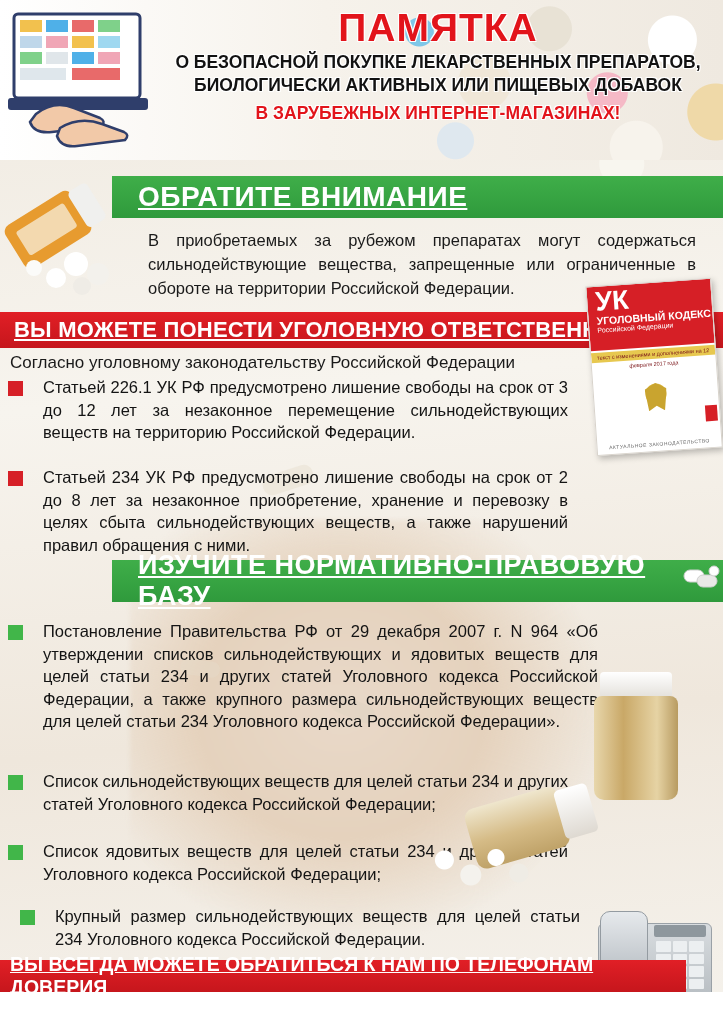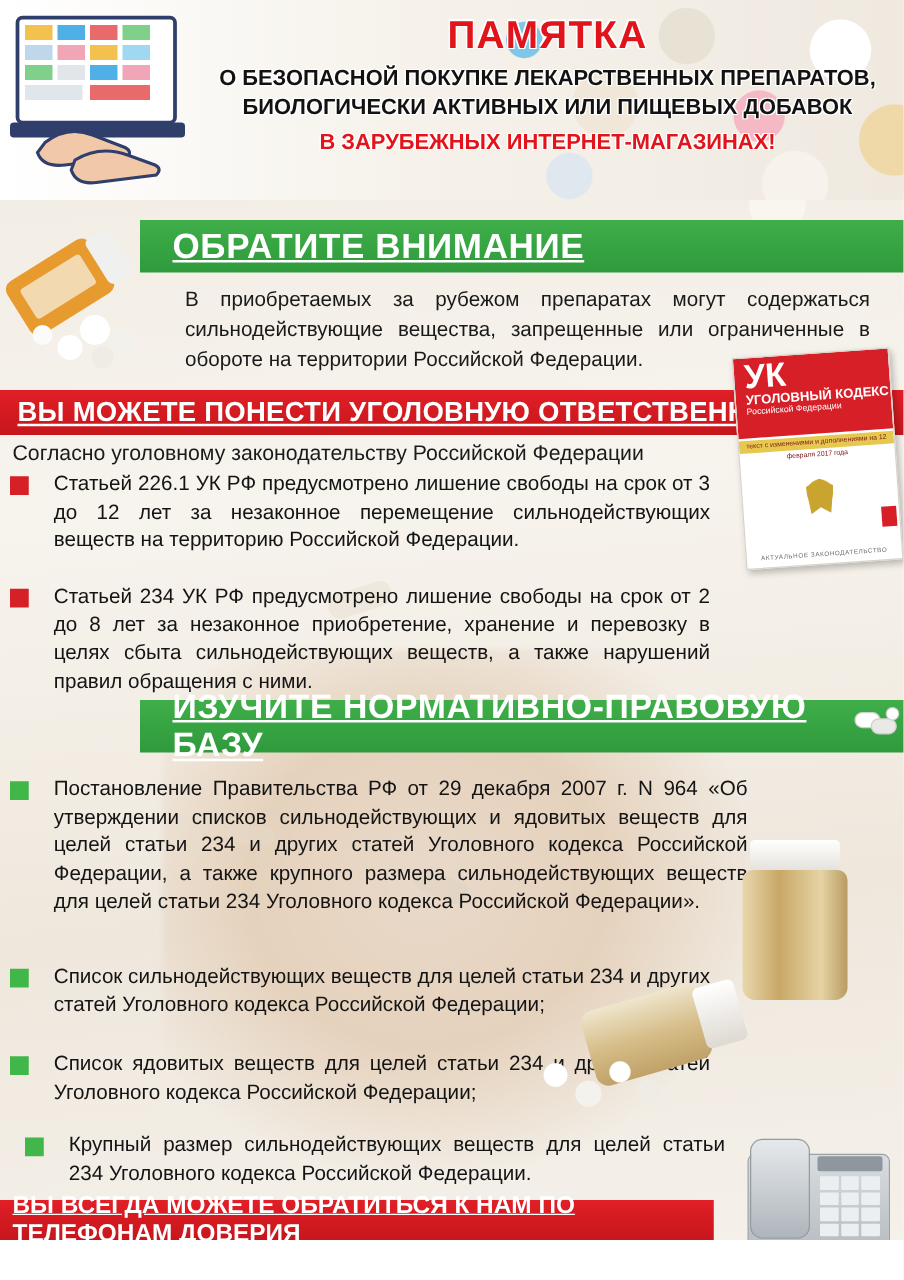--- a/index.html
+++ b/index.html
@@ -79,21 +79,21 @@
   .title-block {
     position: absolute;
     left: 160px; top: 6px;
     width: 556px;
     text-align: center;
     z-index: 4;
   }
   .t-pamyatka {
     color: #e2141b;
     font-weight: bold;
-    font-size: 31px;
+    font-size: 39px;
     letter-spacing: 1px;
     line-height: 44px;
     text-shadow: 1px 1px 0 #ffffff, -1px -1px 0 #ffffff, 1px -1px 0 #ffffff, -1px 1px 0 #ffffff;
   }
   .t-sub {
     color: #121212;
     font-weight: bold;
     font-size: 17.5px;
     line-height: 21px;
     text-shadow: 1px 1px 0 #fff, -1px -1px 0 #fff, 1px -1px 0 #fff, -1px 1px 0 #fff;
@@ -140,21 +140,21 @@
     left: 0; top: 312px;
     width: 723px; height: 36px;
     background: linear-gradient(180deg, #e11f26 0%, #c6161c 100%);
     padding-left: 14px;
     box-sizing: border-box;
     font-size: 22px;
     letter-spacing: .2px;
   }
   .bar-red-bottom {
     left: 0; top: 960px;
-    width: 571px; height: 32px;
+    width: 686px; height: 32px;
     background: linear-gradient(180deg, #e11f26 0%, #c6161c 100%);
     padding-left: 10px;
     box-sizing: border-box;
     font-size: 19.5px;
   }
   .bottom-white {
     position: absolute;
     left: 0; top: 992px;
     width: 723px; height: 32px;
     background: #ffffff;

